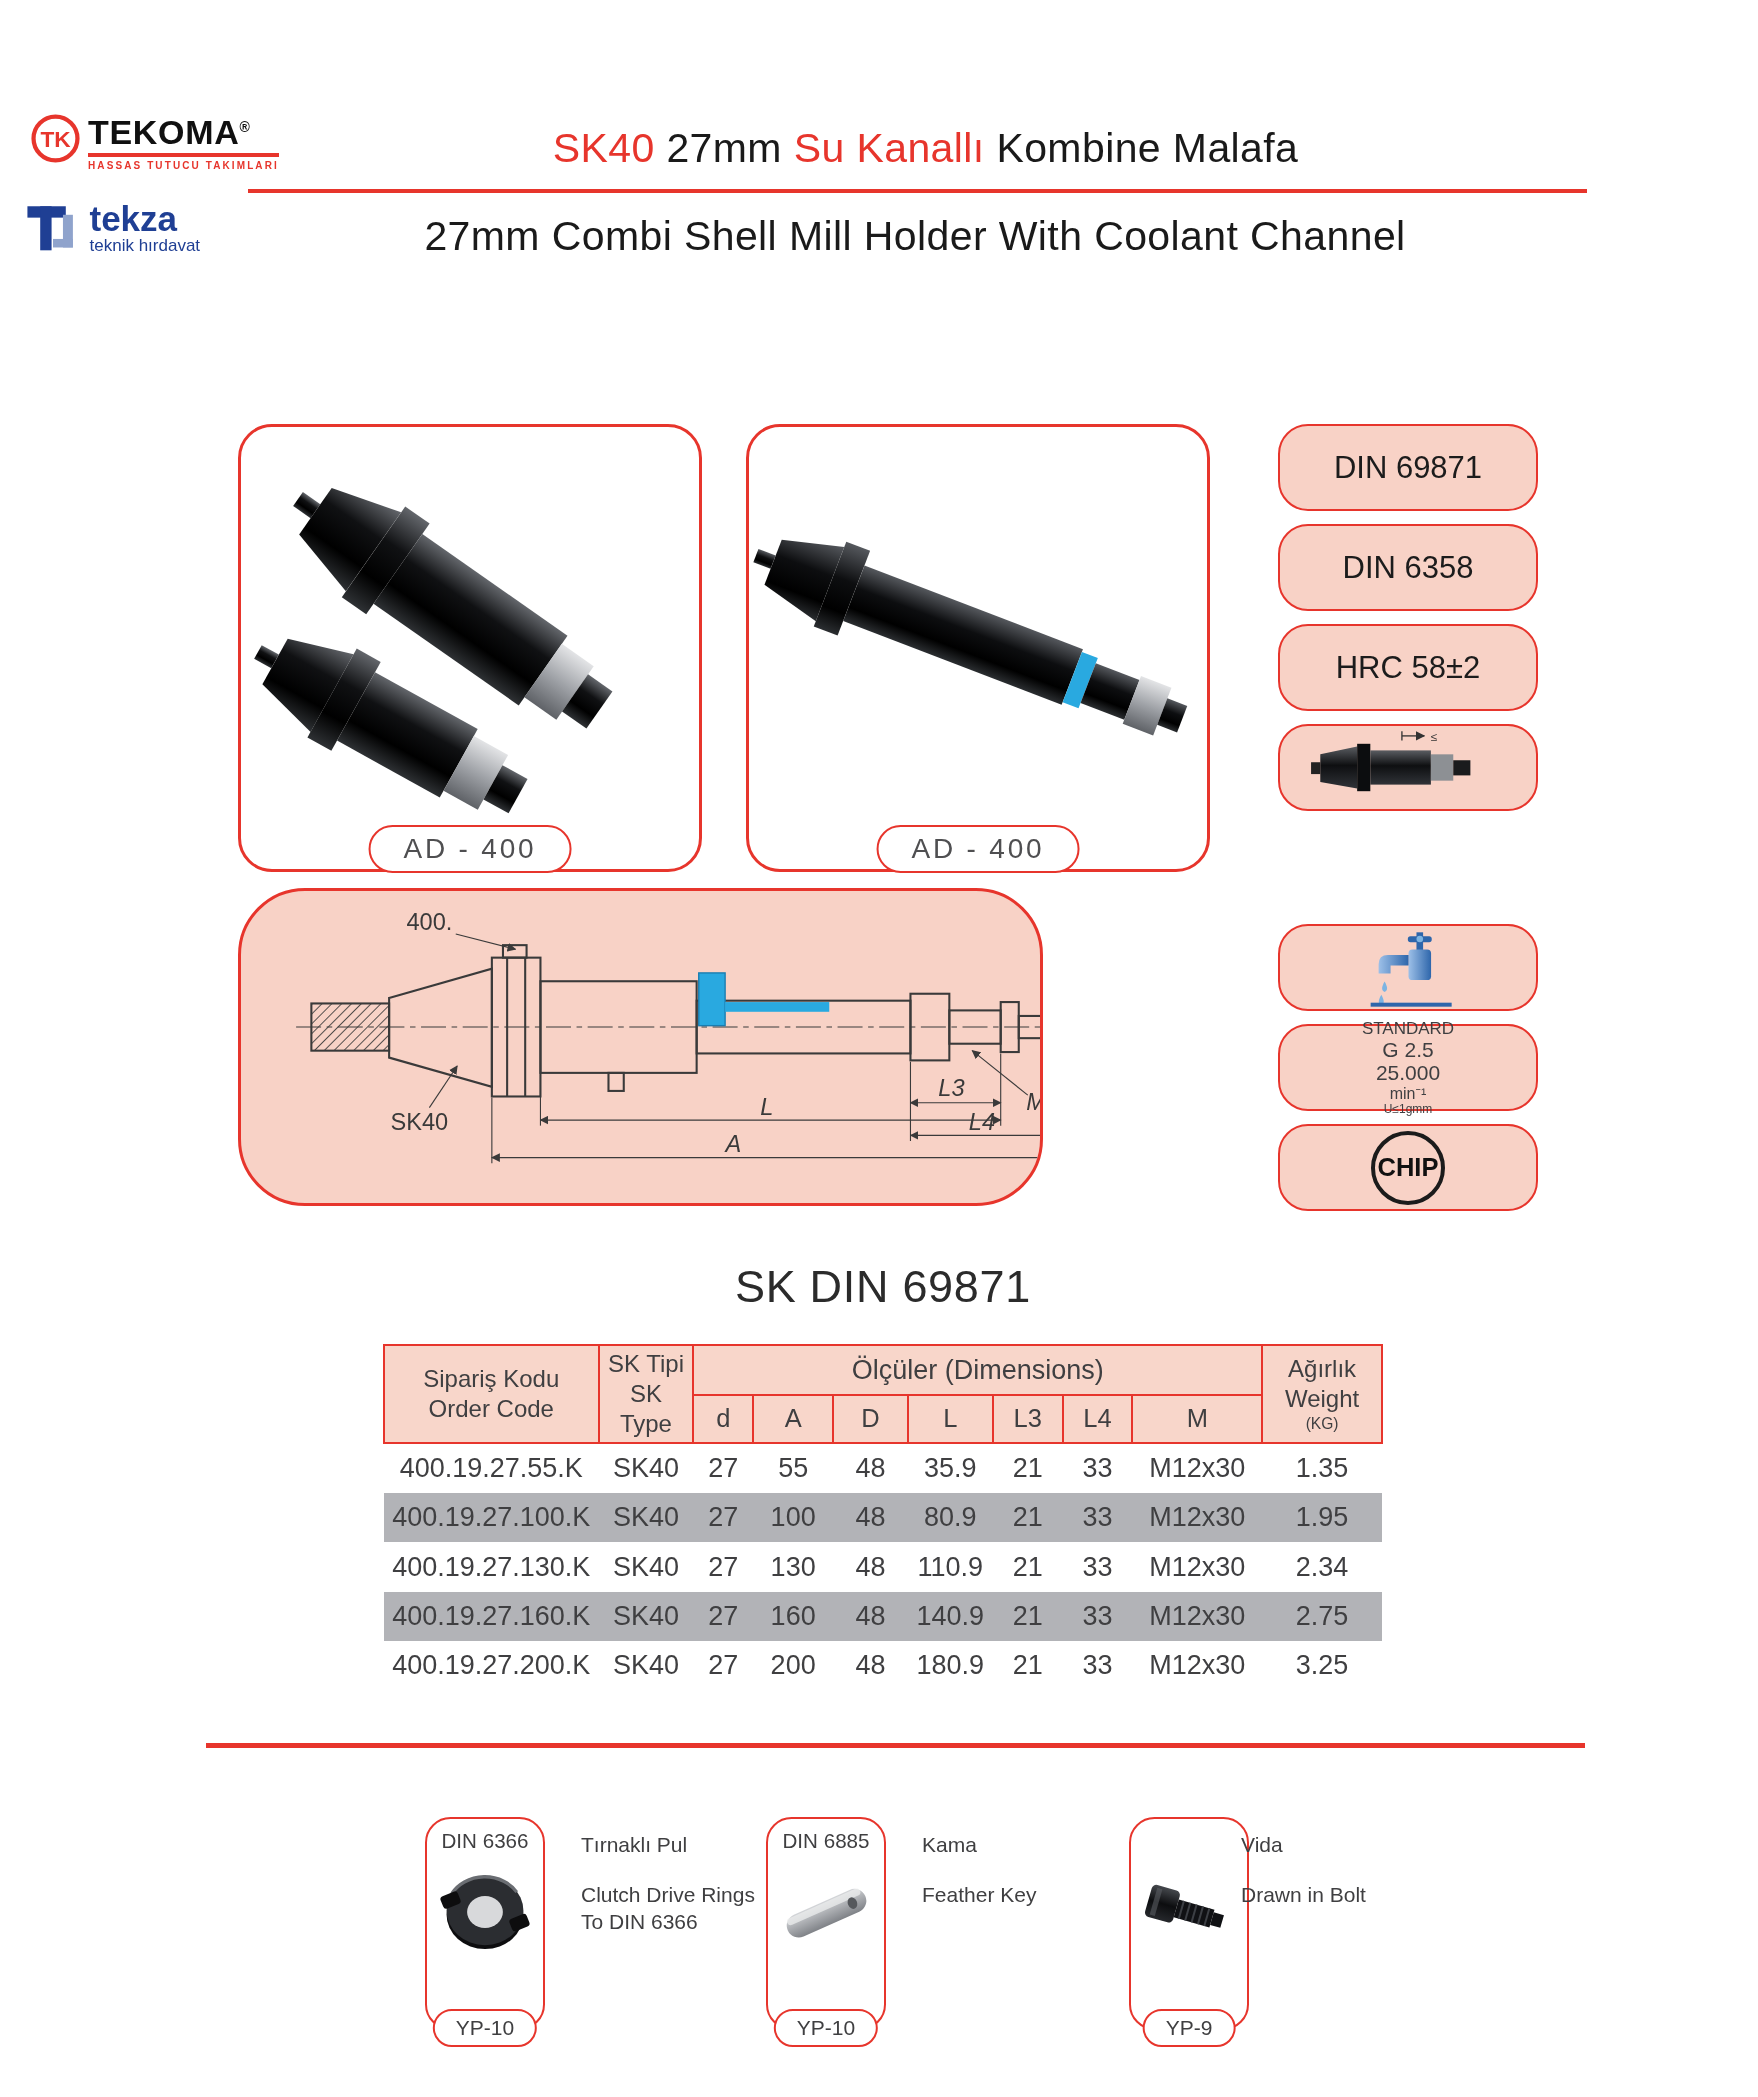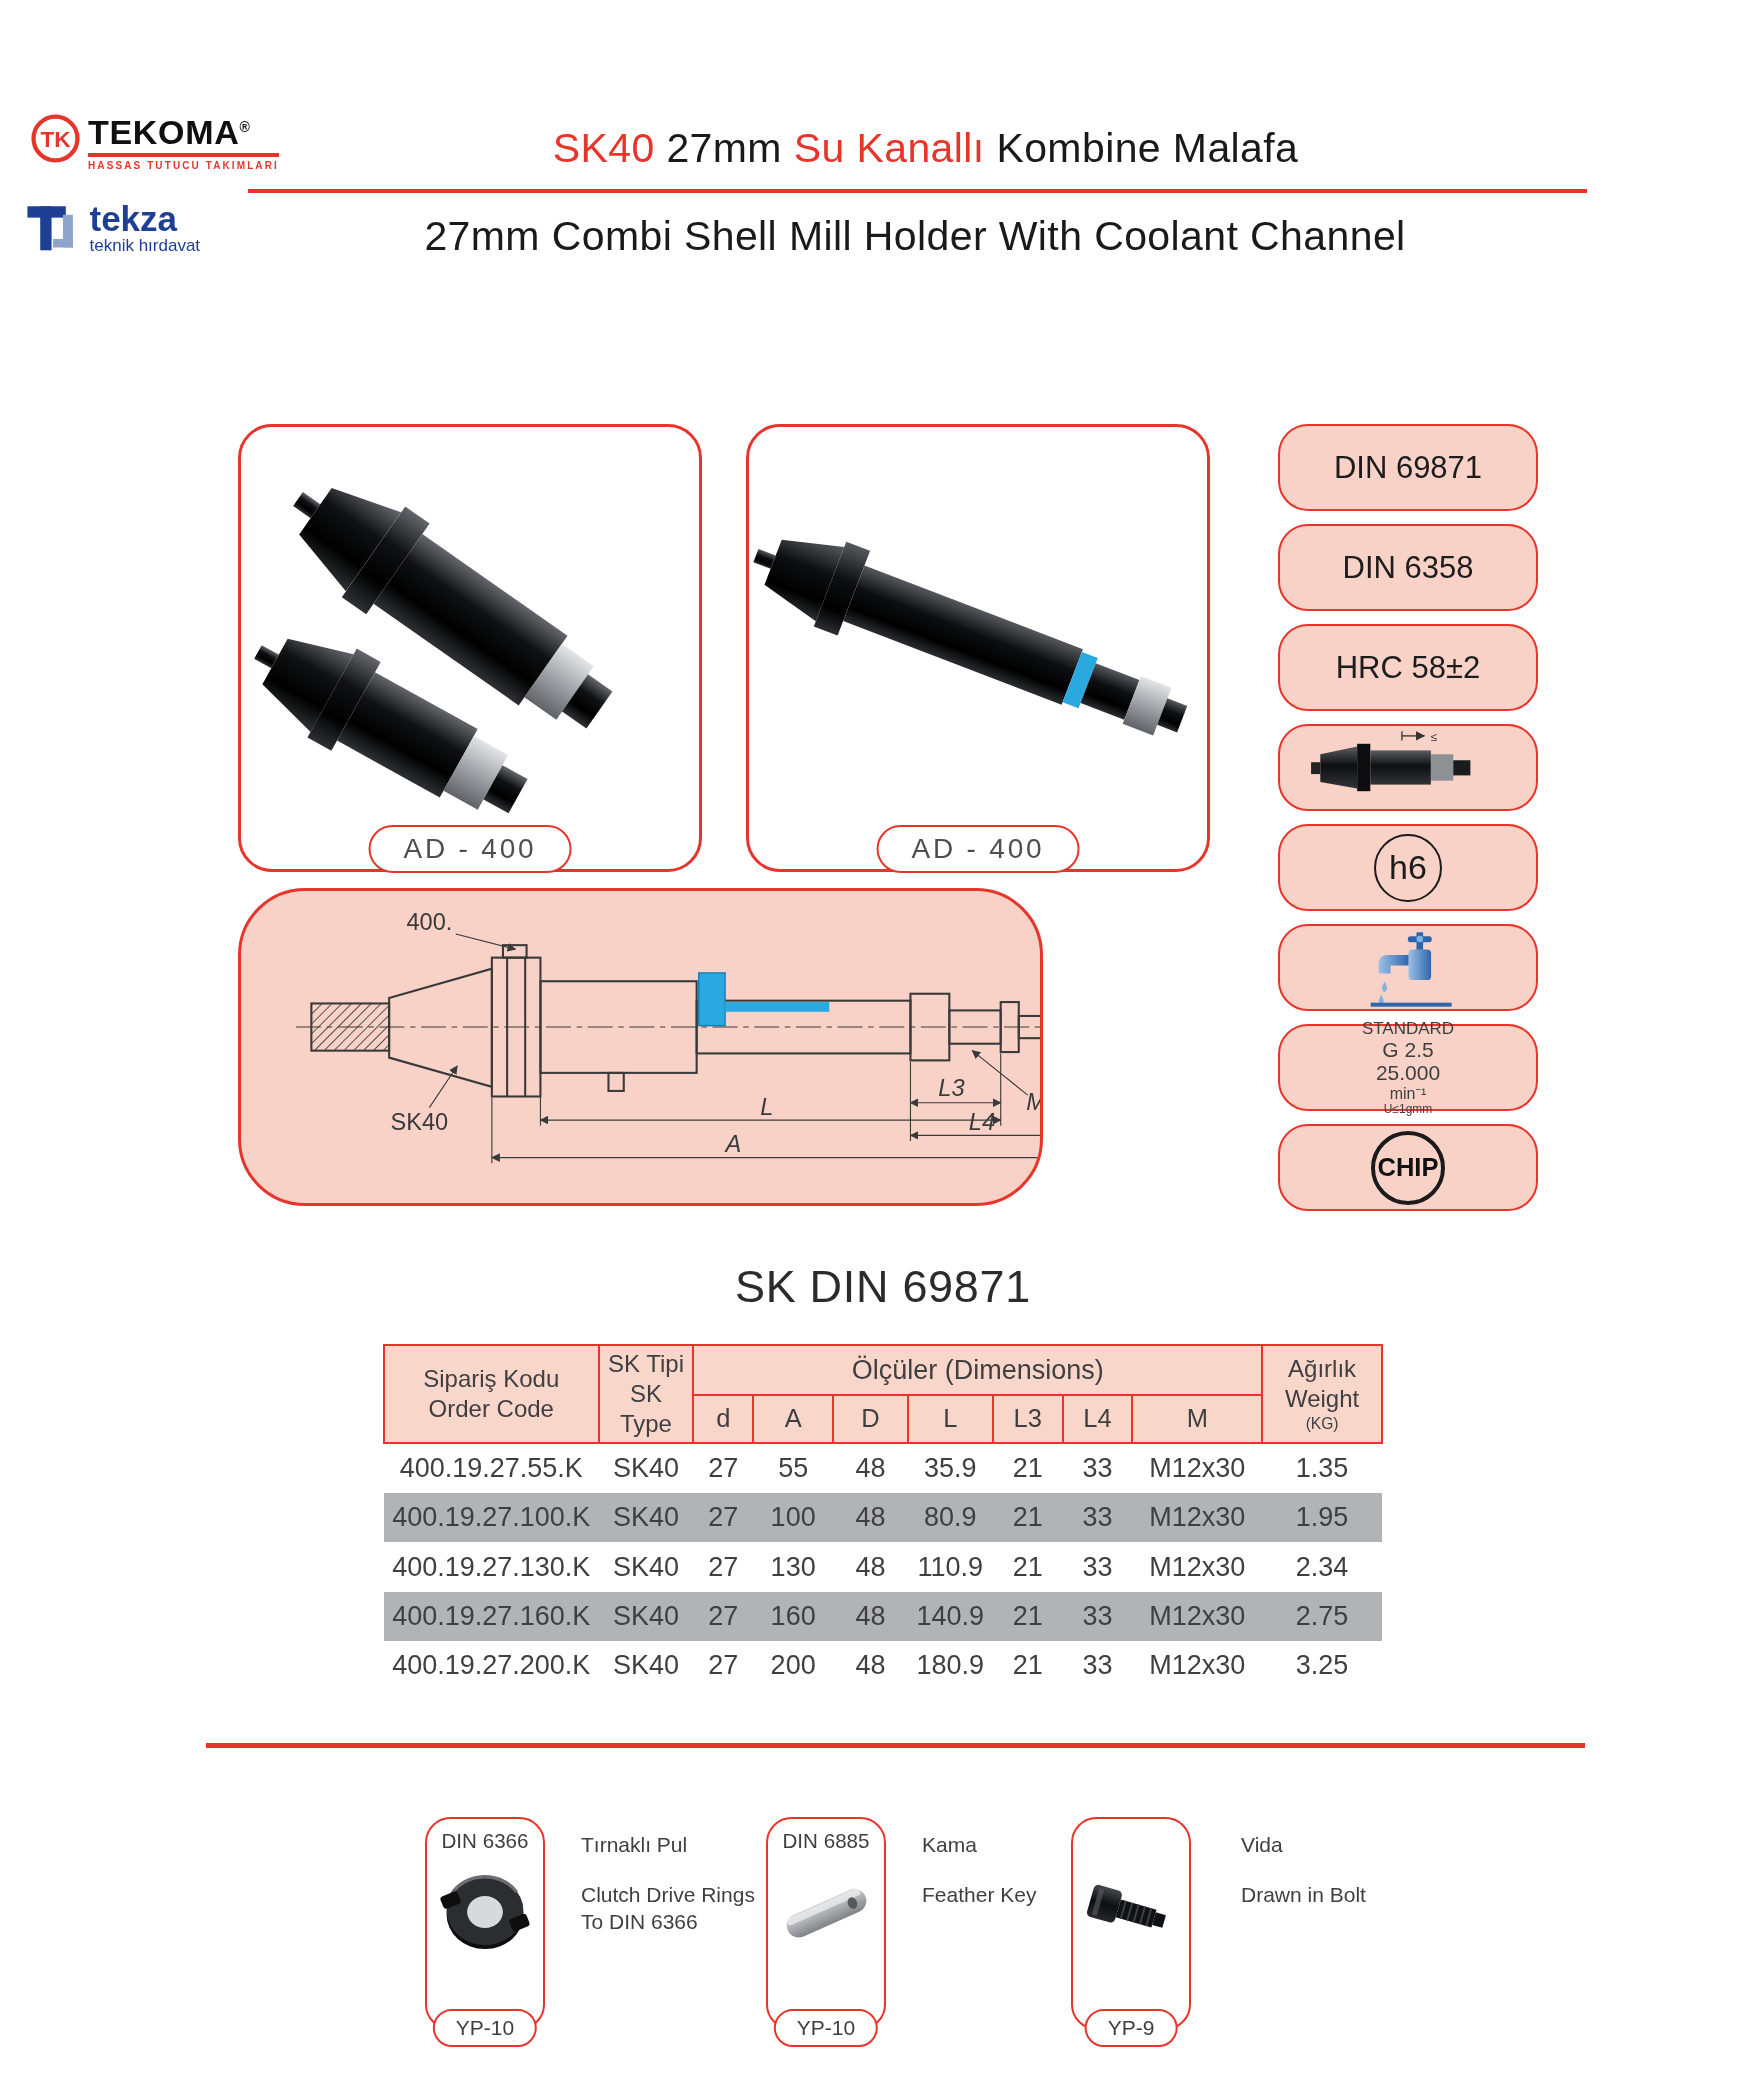--- a/index.html
+++ b/index.html
@@ -193,23 +193,20 @@
       <text x="194" y="20" font-size="18" fill="#333" font-family="Liberation Sans, sans-serif">≤</text>
       <rect x="12" y="52" width="14" height="18" fill="#222"></rect>
       <polygon points="26,40 82,28 82,92 26,82" fill="url(#tg3)"></polygon>
       <rect x="82" y="24" width="20" height="72" fill="#0c0d0f"></rect>
       <rect x="102" y="34" width="92" height="52" fill="url(#tg3)"></rect>
       <rect x="194" y="40" width="34" height="40" fill="#8d9094"></rect>
       <rect x="228" y="49" width="26" height="23" fill="#1a1b1d"></rect>
     </svg>
   </div>
 
-  <div class="badge" style="top:824px;">
-    <div class="circle-mark" style="width:68px; height:68px; font-size:34px; color:#1b1b1b;">h6</div>
-  </div>
 
   <div class="badge" style="top:924px;">
     <svg viewBox="0 0 170 122" width="113" height="81">
       <defs>
         <linearGradient id="fg4" x1="0" y1="0" x2="1" y2="0">
           <stop offset="0" stop-color="#9dc0e8"></stop>
             <stop offset="1" stop-color="#2e66ab"></stop>
         </linearGradient>
       </defs>
       <rect x="97" y="8" width="10" height="28" fill="#2e66ab"></rect>
@@ -439,21 +436,21 @@
         <ellipse cx="122" cy="84" rx="7" ry="9" fill="#55585c"></ellipse>
       </g>
     </svg>
     <div class="acc-code">YP-10</div>
   </div>
   <div class="acc-text" style="left:922px; top:1832px;">
     <div>Kama</div>
     <div class="acc-name-en">Feather Key</div>
   </div>
 
-  <div class="acc-box" style="left:1071px; top:1817px;text-align:center;">
+  <div class="acc-box" style="left:1129px; top:1817px;text-align:center;">
     <div class="acc-din"></div>
     <svg class="acc-img" viewBox="0 0 160 160" width="106" height="106">
       <defs>
         <linearGradient id="bg6" x1="0" y1="0" x2="0" y2="1">
           <stop offset="0" stop-color="#45484d"></stop>
             <stop offset="0.5" stop-color="#0c0d0f"></stop>
             <stop offset="1" stop-color="#26282c"></stop>
         </linearGradient>
       </defs>
       <g transform="rotate(16 80 80)">

